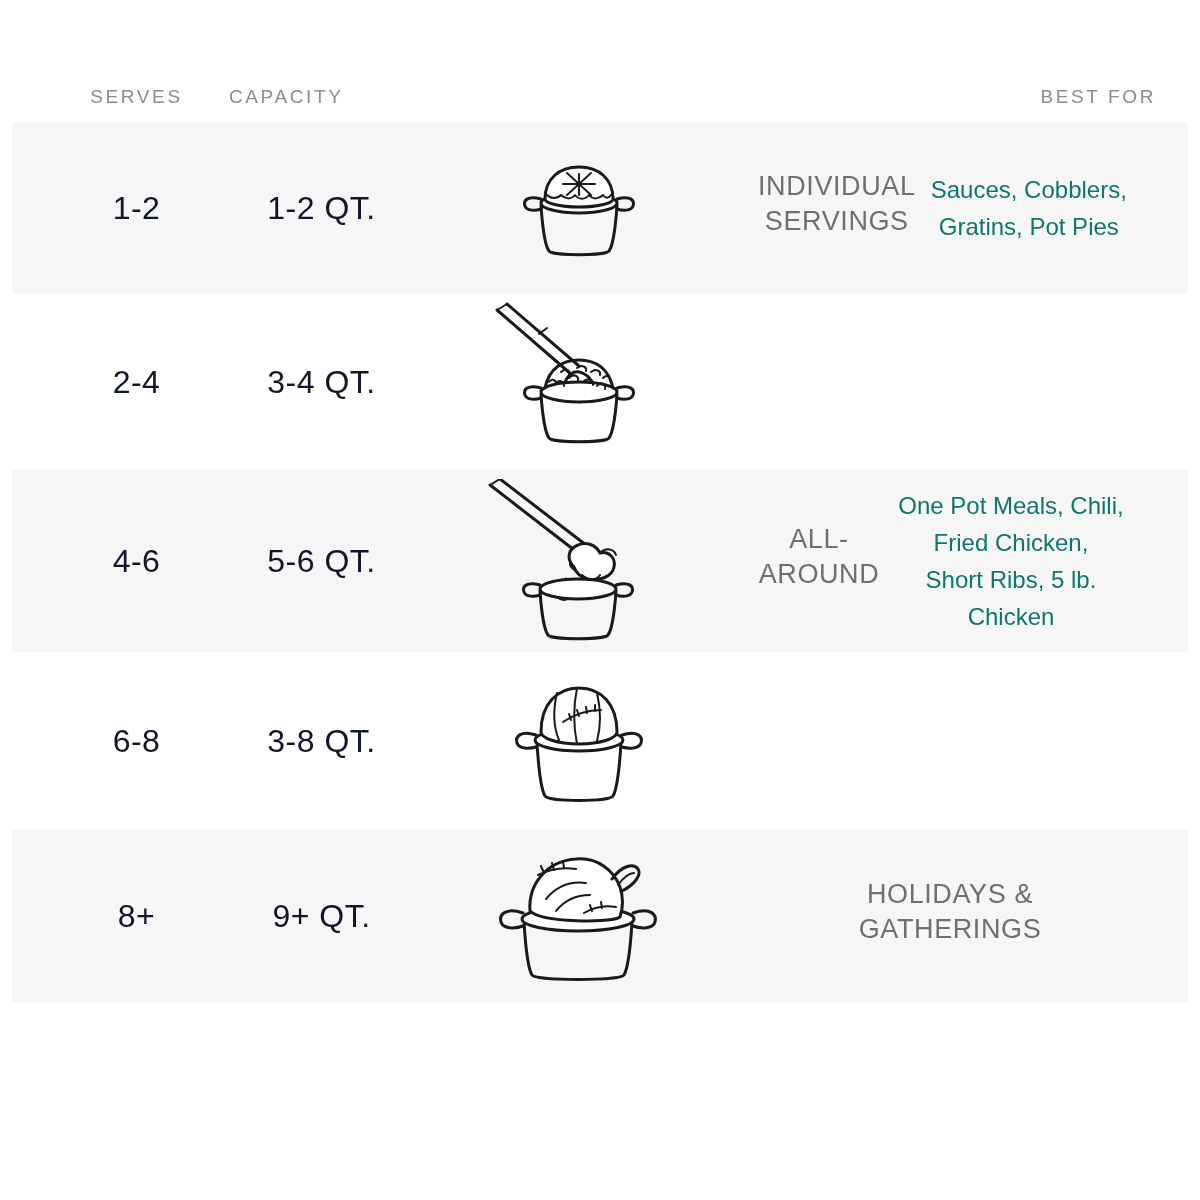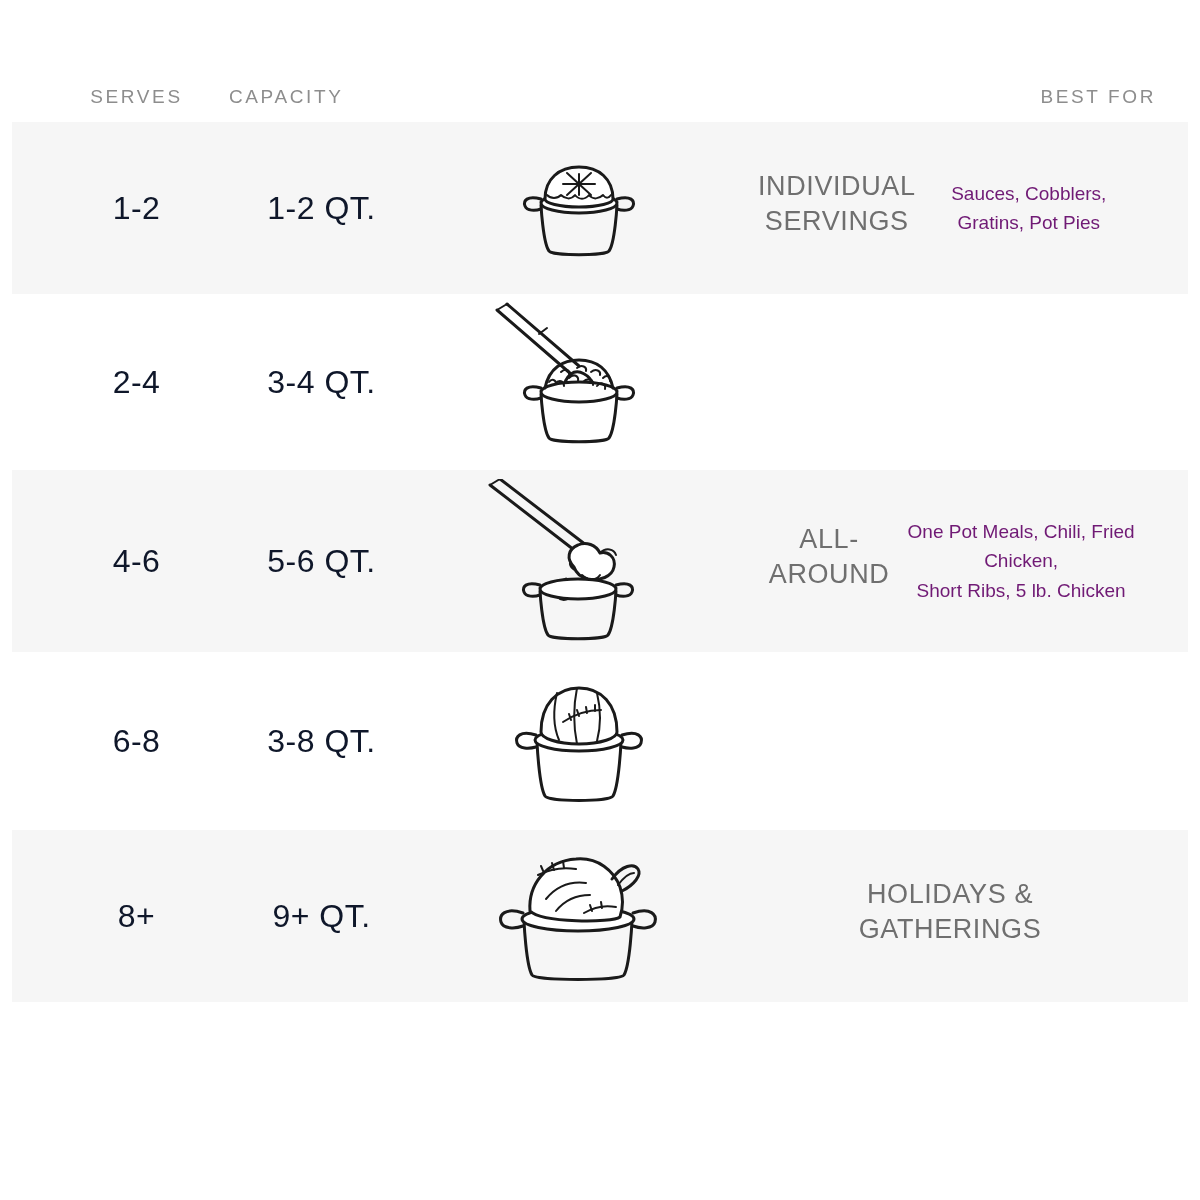--- a/index.html
+++ b/index.html
@@ -74,22 +74,22 @@
   }
   .best-title {
     font-size: 27px;
     color: #6f6f6f;
     letter-spacing: 0.6px;
     line-height: 1.28;
     margin-bottom: 8px;
     white-space: pre-line;
   }
   .best-sub {
-    font-size: 19px;
-    color: #701a75;
+    font-size: 24px;
+    color: #0f766e;
     line-height: 1.55;
     white-space: pre-line;
   }
 
   svg { display: block; }
   .ln {
     fill: none;
     stroke: #1a1a1a;
     stroke-width: 3;
     stroke-linecap: round;

